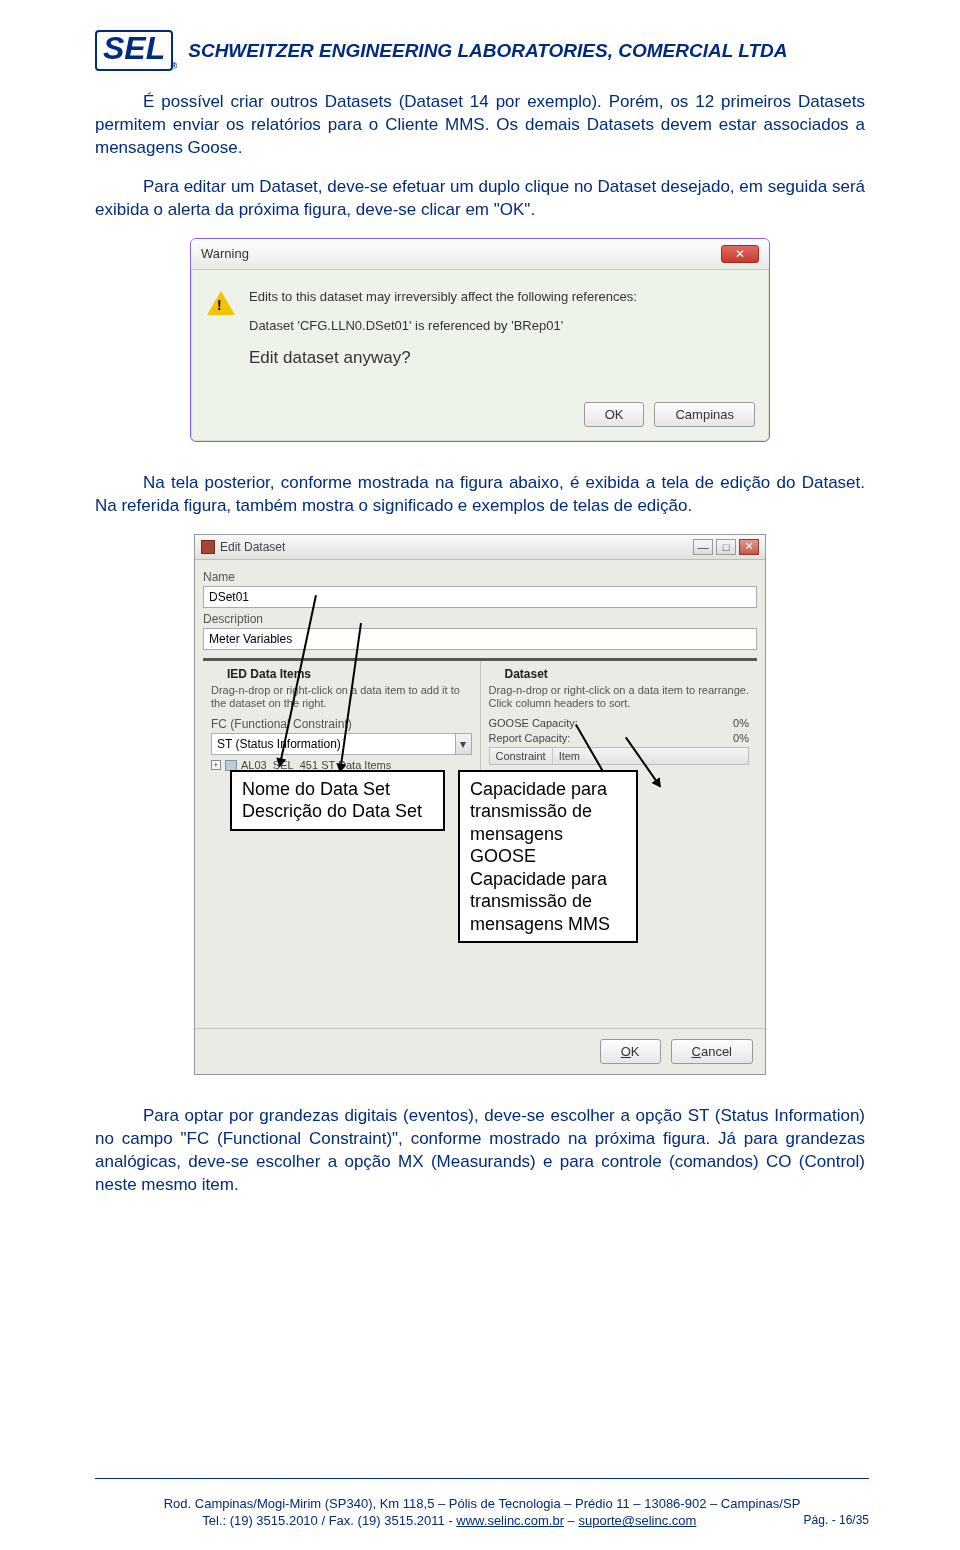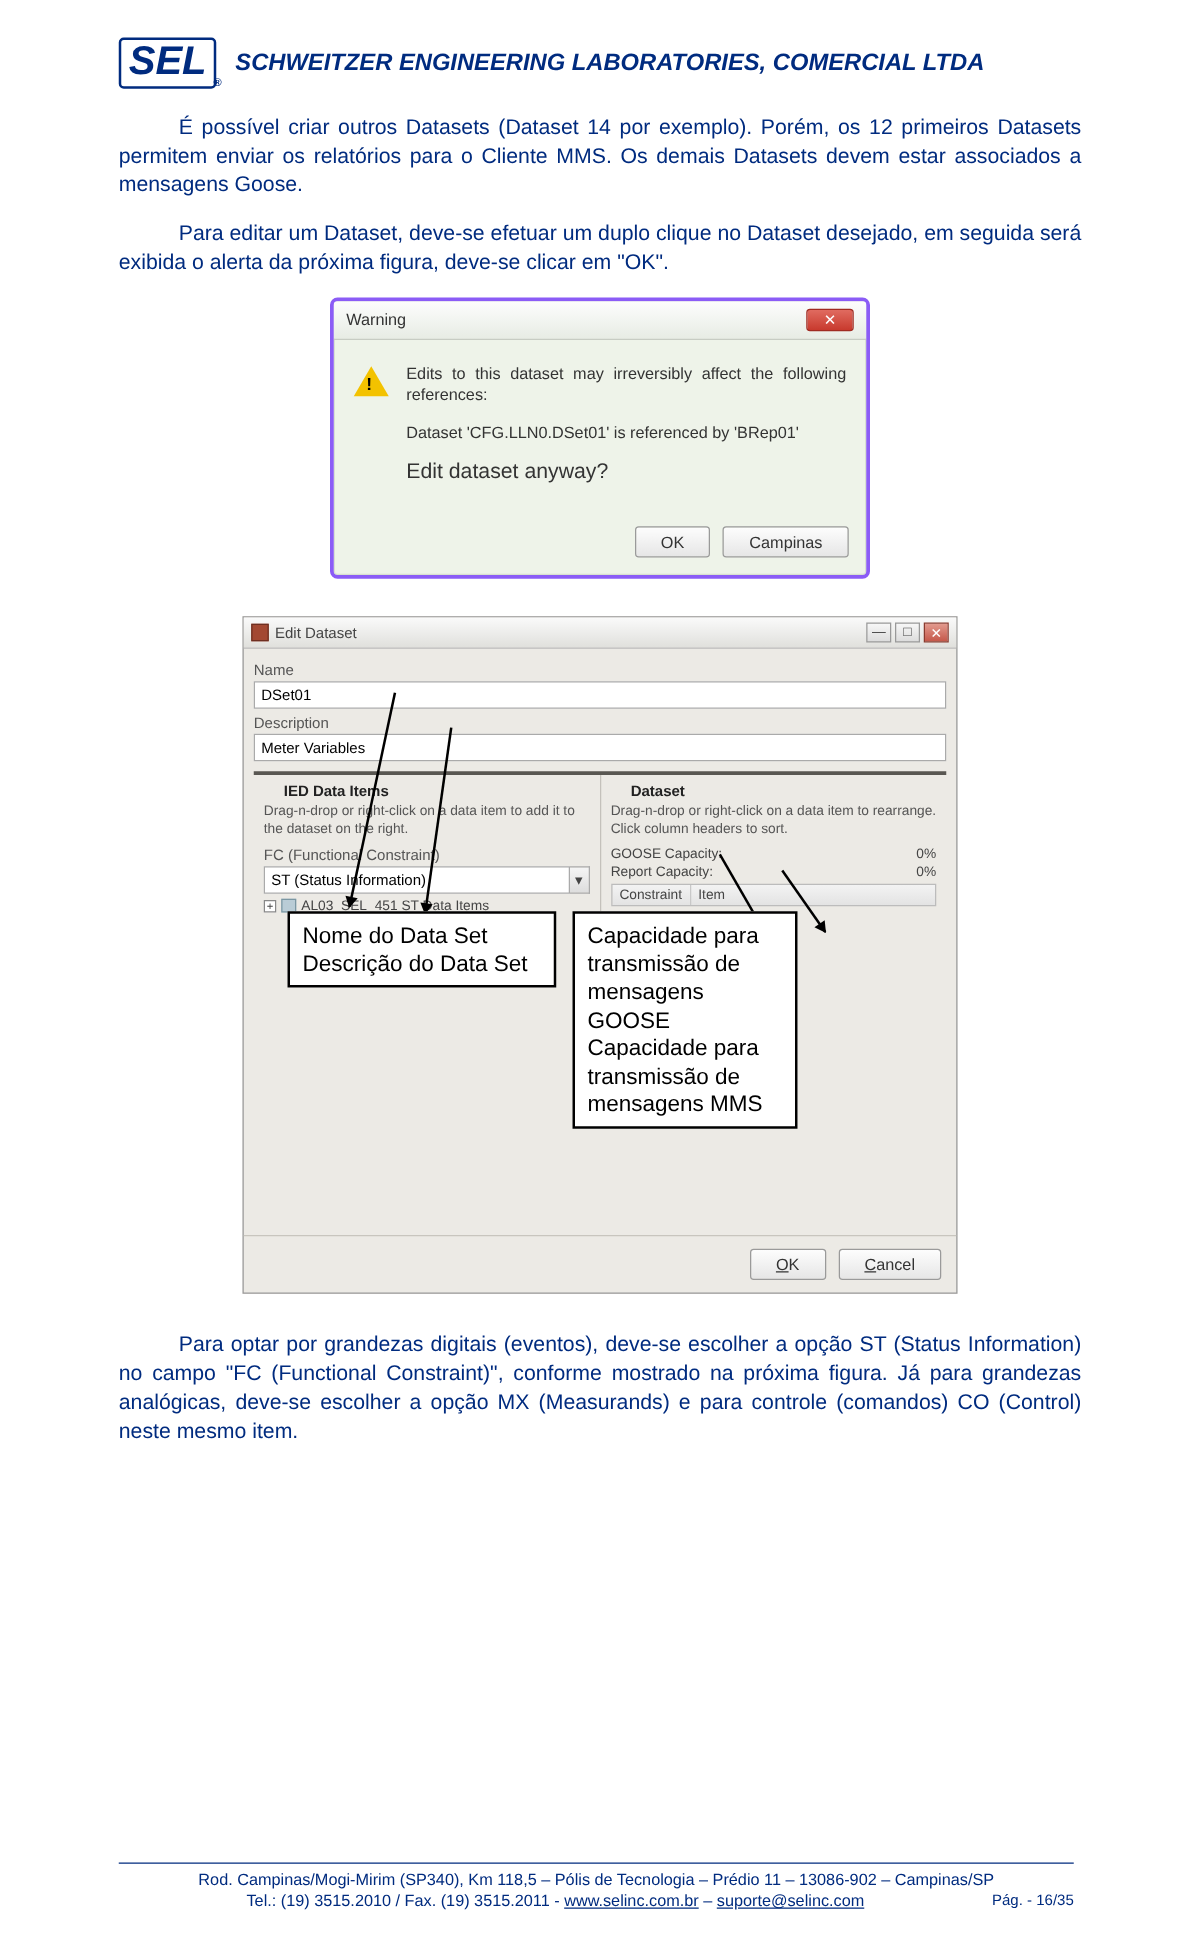--- a/index.html
+++ b/index.html
@@ -34,24 +34,24 @@
     color: #002b7f;
     font-size: 17px;
     line-height: 1.35;
     text-align: justify;
     margin-bottom: 16px;
     text-indent: 48px;
   }
 
   
   .dlg1 {
-    width: 432px;
+    width: 580px;
     margin: 0 auto 30px auto;
     background: #eef3e9;
-    border: 3px solid #8b5cf6;
+    border: 1px solid #8b5cf6;
     border-radius: 6px;
     box-shadow: 0 0 0 1px #d8e0d0 inset;
     overflow: hidden;
   }
   .dlg1-titlebar {
     background: linear-gradient(#fdfdfd,#e7ece4);
     border-bottom: 1px solid #c7ccc3;
     padding: 6px 10px 6px 10px;
     display: flex;
     justify-content: space-between;
@@ -218,23 +218,23 @@
     border-left: 5px solid transparent;
     border-right: 5px solid transparent;
     border-top: 9px solid #000;
   }
 
   
   .footer {
     position: absolute;
     bottom: 20px;
     left: 95px;
-    right: 101px;
+    right: 91px;
     border-top: 1px solid #002b7f;
-    padding-top: 4px;
+    padding-top: 16px;
     text-align: center;
     color: #002b7f;
     font-size: 13px;
     line-height: 1.35;
   }
   .footer a { color: #002b7f; text-decoration: underline; }
   .footer .pgn { float: right; font-size: 12px; }
 </style>
 </head>
 <body>
@@ -265,20 +265,21 @@
         <p style="color:#333;font-size:13px;">Dataset 'CFG.LLN0.DSet01' is referenced by 'BRep01'</p>
         <p style="color:#333;font-size:17px;">Edit dataset anyway?</p>
       </div>
     </div>
     <div class="dlg1-buttons">
       <button class="winbtn">OK</button>
       <button class="winbtn">Campinas</button>
     </div>
   </div>
 
+  <p>Na tela posterior, conforme mostrada na figura abaixo, é exibida a tela de edição do Dataset. Na referida figura, também mostra o significado e exemplos de telas de edição.</p>
 
   <div class="dlg2">
     <div class="dlg2-titlebar">
       <div class="left">
         <div class="titicon"></div>
         <span>Edit Dataset</span>
       </div>
       <div class="wincontrols">
         <div class="wc">—</div>
         <div class="wc">□</div>

